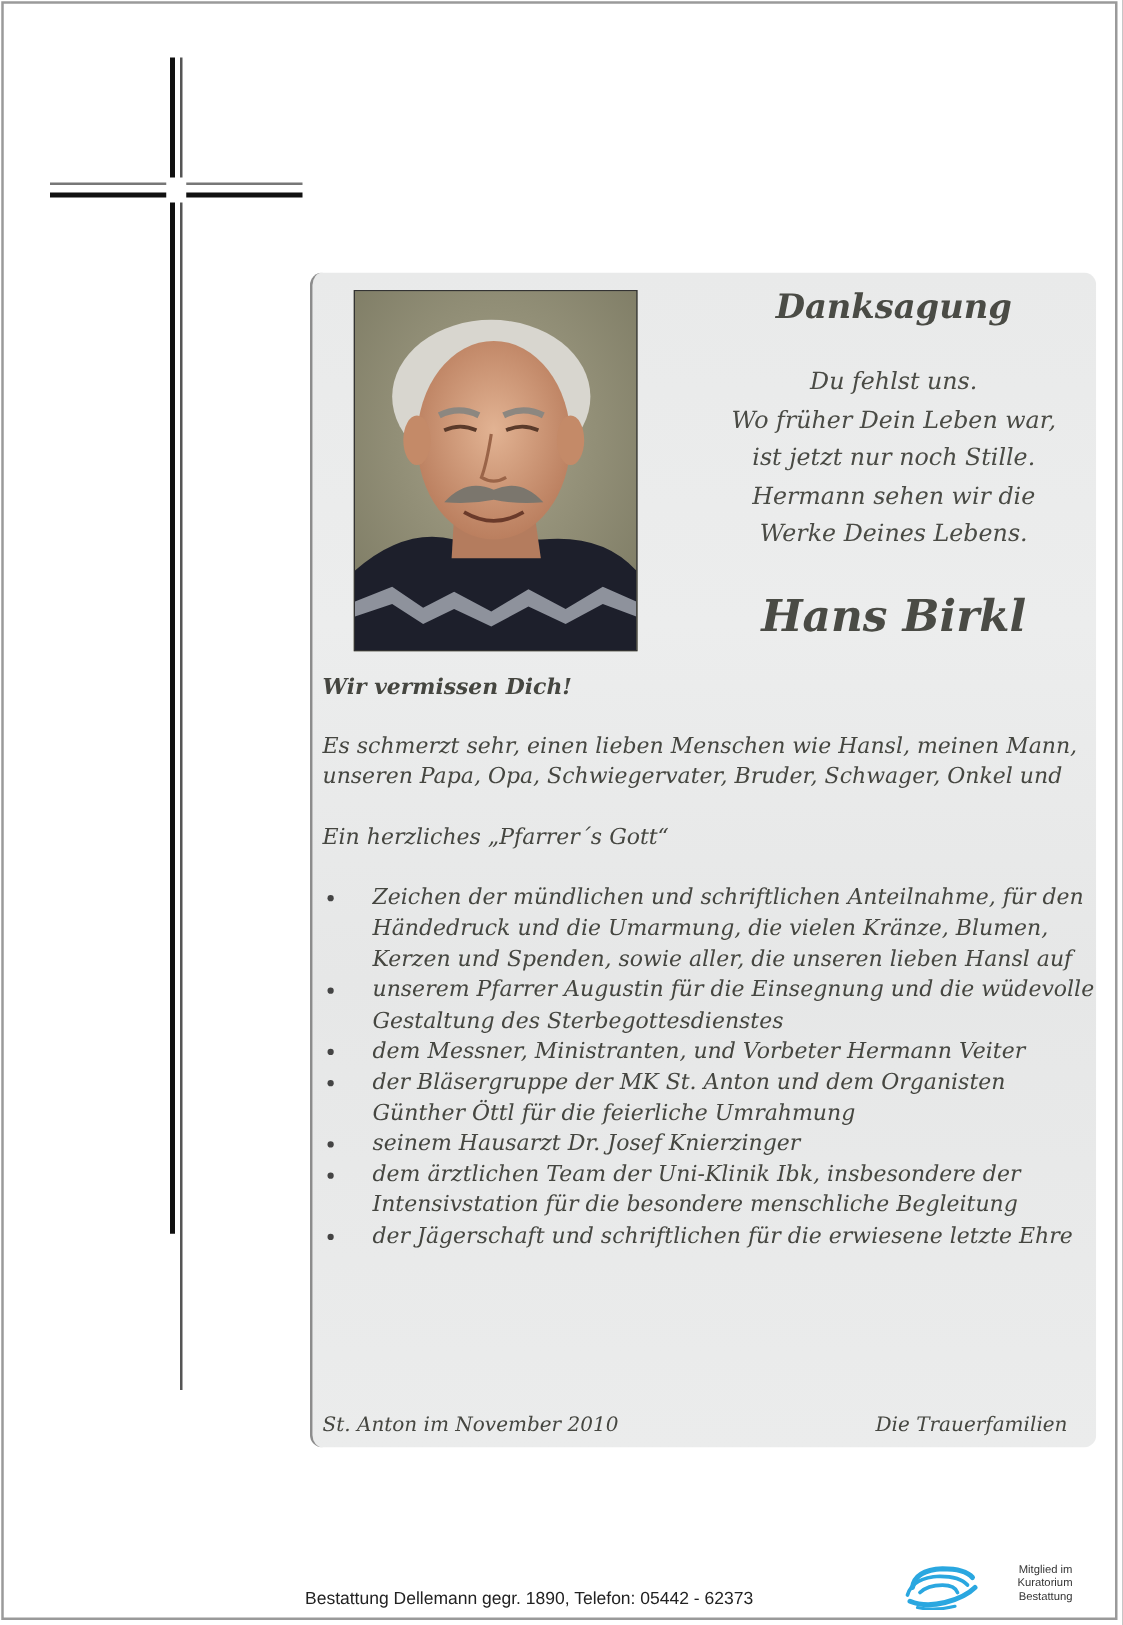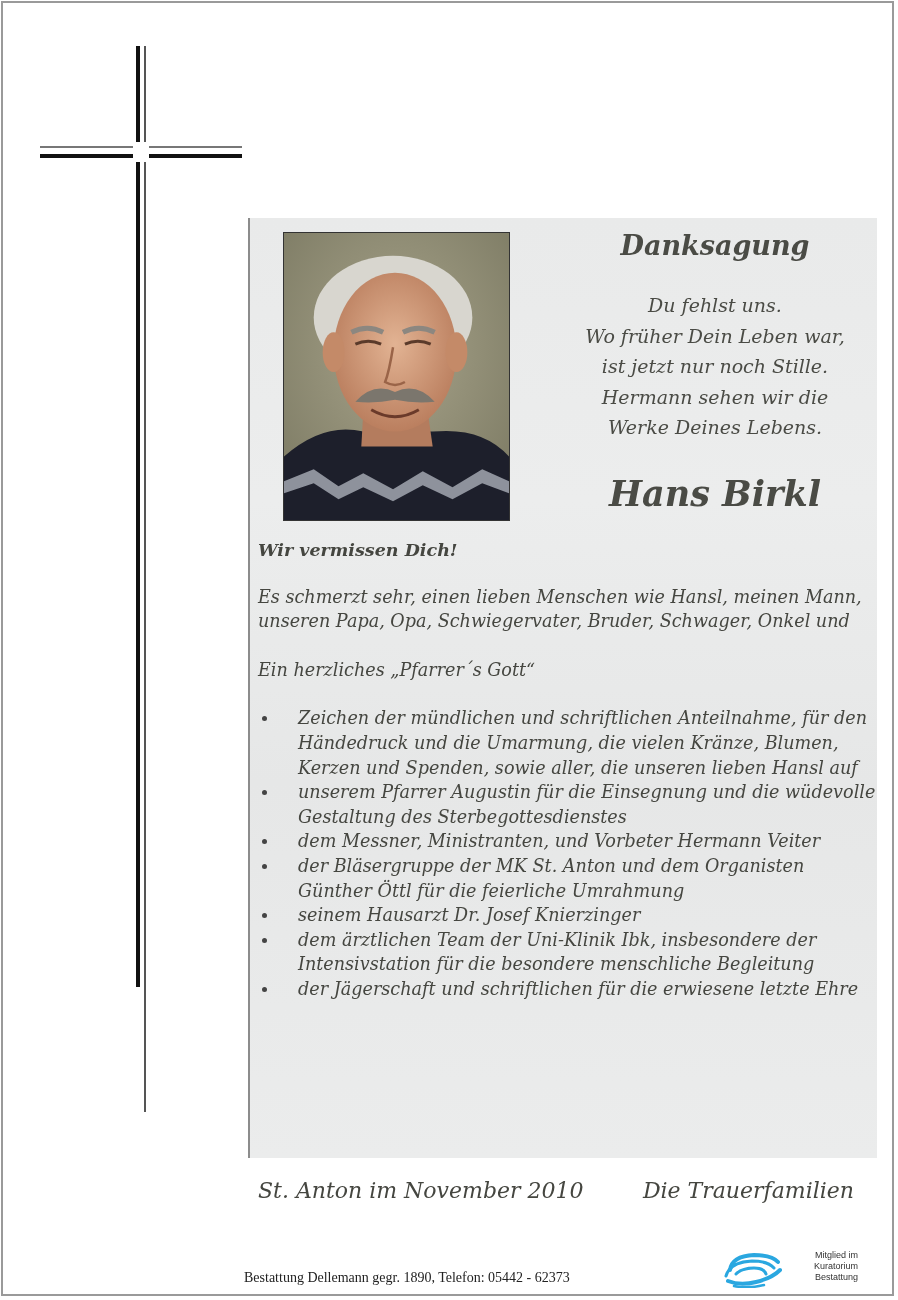--- a/index.html
+++ b/index.html
@@ -19,20 +19,21 @@
     .cross-gap { position: absolute; left: 133px; top: 142px; width: 16px; height: 20px; background: #fff; }
 
     
     .clipping {
       position: absolute; left: 248px; top: 218px; width: 629px; height: 940px;
       background: linear-gradient(180deg, #e9eaea 0%, #eceded 30%, #e6e7e7 60%, #ebecec 100%);
       border-left: 2px solid #8c8c8c;
       box-sizing: border-box;
       color: #3f403b;
       font-family: "DejaVu Serif", serif;
+      border-radius: 10px;
     }
     .photo {
       position: absolute; left: 33px; top: 14px; width: 227px; height: 289px;
       border: 1px solid #333; box-sizing: border-box; overflow: hidden;
       background: #8b8a73;
     }
     .photo svg { display: block; width: 100%; height: 100%; }
 
     .title {
       position: absolute; left: 300px; top: 12px; width: 330px; text-align: center;
@@ -55,29 +56,29 @@
     .para { margin-bottom: 24px; }
     .para div, .thanks-intro, .bullet-line { white-space: nowrap; }
     .thanks-intro { margin-bottom: 24px; }
     .bullets { list-style: none; margin: 0; padding: 0; }
     .bullet { position: relative; padding-left: 40px; }
     .bullet .dot {
       position: absolute; left: 4px; top: 10px; width: 5px; height: 5px; border-radius: 50%;
       background: #444;
     }
     .footer-line {
-      position: absolute; left: 8px; top: 960px; width: 596px;
+      position: absolute; left: 8px; top: 912px; width: 596px;
       display: flex; justify-content: space-between;
-      font-size: 22px; font-style: italic; color: #454640;
+      font-size: 16px; font-style: italic; color: #454640;
     }
 
     
     .page-footer {
       position: absolute; left: 244px; top: 1270px;
-      font-family: Liberation Serif, serif; font-size: 14px; color: #222;
+      font-family: Liberation Sans, sans-serif; font-size: 14px; color: #222;
     }
     .member-logo { position: absolute; left: 722px; top: 1248px; width: 150px; height: 40px; }
     .member-logo svg { position: absolute; left: 0; top: 0; }
     .member-text {
       position: absolute; left: 58px; top: 2px; width: 78px; text-align: right;
       font-family: "Liberation Sans", sans-serif; font-size: 9px; line-height: 11px; color: #333;
     }
   </style>
 </head>
 <body>

